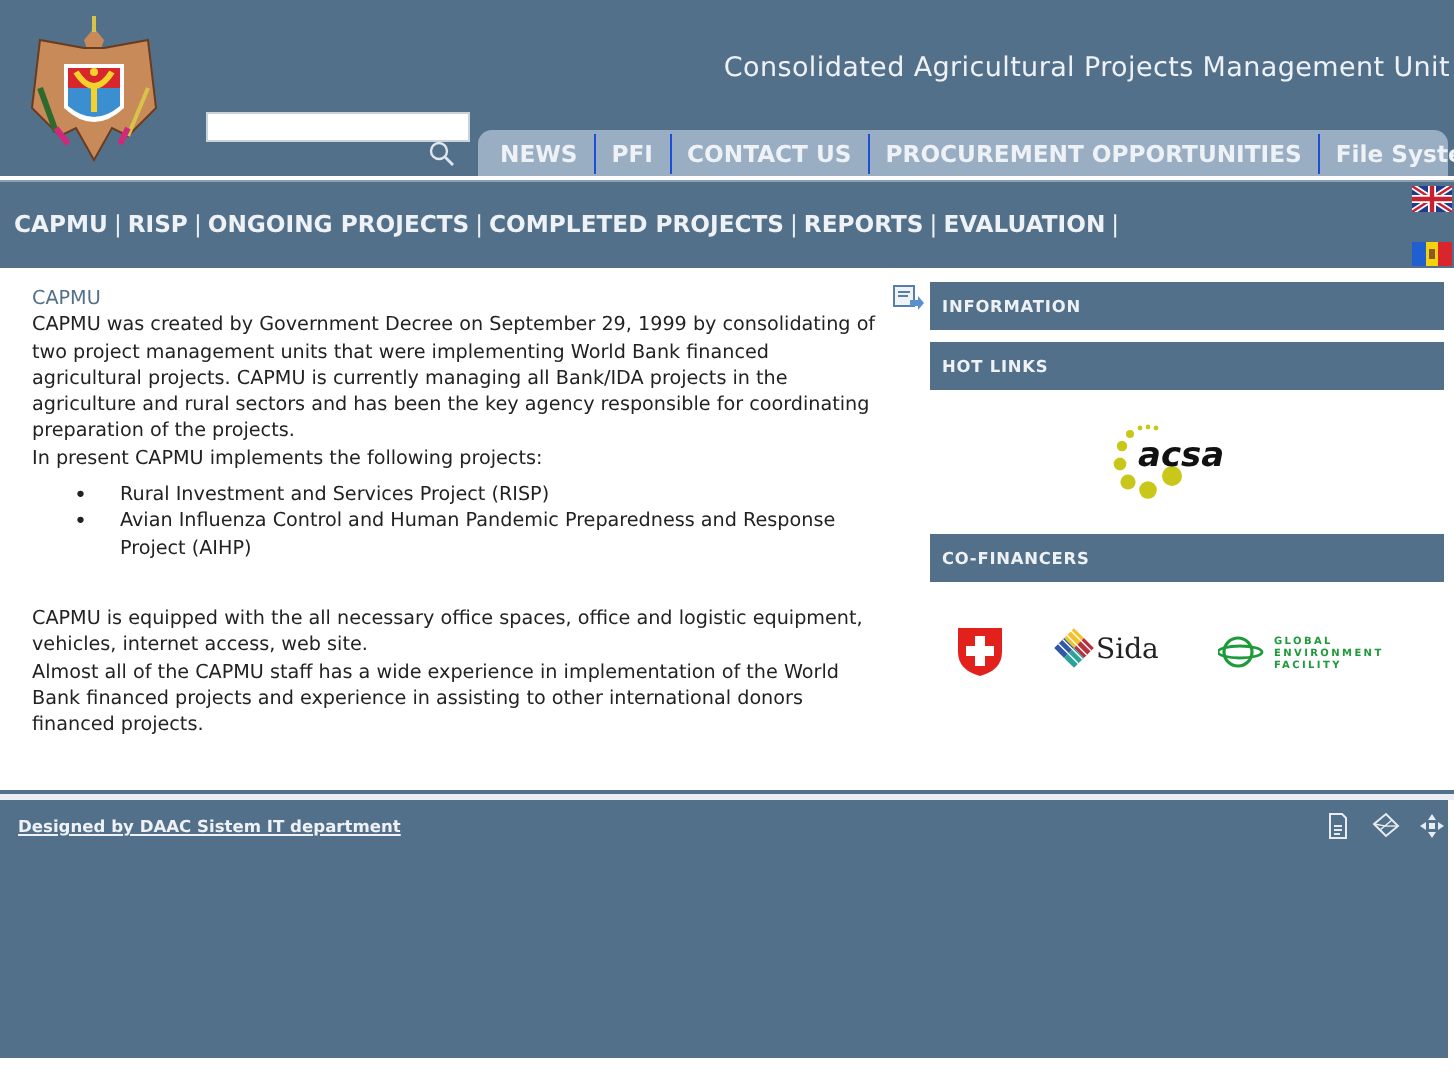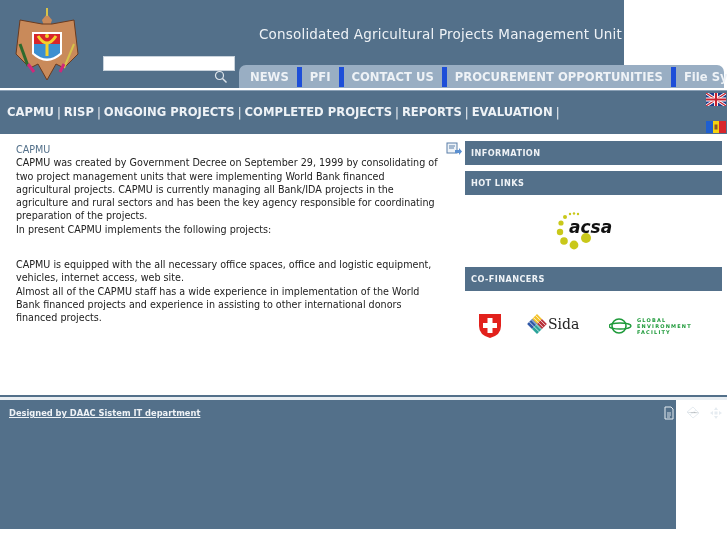--- a/index.html
+++ b/index.html
@@ -1,30 +1,30 @@
 <!DOCTYPE html>
 <html><head>
 <meta charset="utf-8">
 <style>
   html, body { margin:0; padding:0; background:#ffffff; }
   body { width:727px; height:545px; position:relative; overflow:hidden;
          font-family:"DejaVu Sans", sans-serif; }
   .blue { background:#53708a; }
 
-  #header { position:absolute; left:0; top:0; width:624px; height:88px; }
+  #header { position:absolute; left:0; top:0; width:727px; height:88px; }
   #logo { position:absolute; left:12px; top:6px; width:70px; height:76px; }
   #site-title { position:absolute; right:2px; top:26px; color:#eef2f6;
      font-size:13.5px; letter-spacing:0.2px; white-space:nowrap; }
   #search-input { position:absolute; left:103px; top:56px; width:130px; height:13px;
      border:1px solid #c9d3dc; background:#fff; padding:0; margin:0; outline:none; }
   #search-icon { position:absolute; left:214px; top:70px; width:14px; height:14px; }
   #tabbar { position:absolute; left:239px; top:65px; width:485px; height:23px;
      background:#99aec3; border-radius:7px 7px 0 0; display:flex; align-items:center; padding-left:3px; box-sizing:border-box; }
   .tab { color:#eef2f6; font-weight:bold; font-size:11.6px; padding:0 8px; white-space:nowrap;
-     border-right:5px solid #1d4ed8; line-height:20px; cursor:pointer; }
+     border-right:1px solid #1d4ed8; line-height:20px; cursor:pointer; }
   .tab:last-child { border-right:none; }
   #hline1 { position:absolute; left:0; top:88px; width:727px; height:2px; background:#ffffff; }
   #hline2 { position:absolute; left:0; top:90px; width:727px; height:1px; background:#8aa0b5; }
 
   #subnav { position:absolute; left:0; top:91px; width:727px; height:43px; }
   #subnav-links { position:absolute; left:7px; top:14px; color:#eef2f6; font-size:11.6px;
      font-weight:bold; white-space:nowrap; }
   #subnav-links .lnk { cursor:pointer; }
   #subnav-links .sep { font-weight:normal; padding:0 3px; }
   #flag-en { position:absolute; left:706px; top:93px; width:20px; height:13px; }
@@ -44,21 +44,21 @@
   .sidebox { position:absolute; left:465px; width:257px; height:24px; background:#53708a;
      color:#eef2f6; font-size:8.2px; font-weight:bold; letter-spacing:0.4px;
      line-height:24px; padding-left:6px; box-sizing:border-box; cursor:pointer; }
   #acsa-logo { position:absolute; left:556px; top:211px; width:70px; height:42px; cursor:pointer; }
   #swiss-logo { position:absolute; left:478px; top:313px; width:24px; height:26px; cursor:pointer; }
   #sida-logo { position:absolute; left:527px; top:313px; width:58px; height:22px; cursor:pointer; }
   #gef-logo { position:absolute; left:609px; top:315px; width:84px; height:22px; cursor:pointer; }
 
   #fsep1 { position:absolute; left:0; top:395px; width:727px; height:2px; background:#53708a; }
   #fsep2 { position:absolute; left:0; top:397px; width:727px; height:3px; background:#e9eef2; }
-  #footer { position:absolute; left:0; top:400px; width:676px; height:129px; }
+  #footer { position:absolute; left:0; top:400px; width:676px; height:129px;padding-left:48px; }
   #designed-by { position:absolute; left:9px; top:8px; color:#eef2f6; font-size:8.3px; font-weight:bold;
      text-decoration:underline; cursor:pointer; }
   .ficon { position:absolute; top:6px; width:14px; height:14px; cursor:pointer; }
 </style>
 </head>
 <body>
 
 <div id="header" class="blue">
   <svg id="logo" viewBox="0 0 70 76">
     <path d="M35 8 L40 14 L38 20 L32 20 L30 14 Z" fill="#c98a5a"></path>
@@ -110,20 +110,24 @@
   <rect x="0" width="7" height="12" fill="#1f5fd0"></rect>
   <rect x="7" width="6" height="12" fill="#f5d20f"></rect>
   <rect x="13" width="7" height="12" fill="#d8262c"></rect>
   <rect x="8.5" y="3.5" width="3" height="5" fill="#8a5a2b"></rect>
 </svg>
 
 <div id="main">
   <div id="main-heading">CAPMU</div>
   <p>CAPMU was created by Government Decree on September 29, 1999 by consolidating of two project management units that were implementing World Bank financed agricultural projects. CAPMU is currently managing all Bank/IDA projects in the agriculture and rural sectors and has been the key agency responsible for coordinating preparation of the projects.</p>
   <p>In present CAPMU implements the following projects:</p>
+  <ul>
+    <li>Rural Investment and Services Project (RISP)</li>
+    <li>Avian Influenza Control and Human Pandemic Preparedness and Response Project (AIHP)</li>
+  </ul>
   <div class="spacer"></div>
   <p>CAPMU is equipped with the all necessary office spaces, office and logistic equipment, vehicles, internet access, web site.</p>
   <p>Almost all of the CAPMU staff has a wide experience in implementation of the World Bank financed projects and experience in assisting to other international donors financed projects.</p>
 </div>
 
 <svg id="print-icon" viewBox="0 0 16 14">
   <rect x="1" y="1" width="10" height="10" fill="#eef3f8" stroke="#5a7ea8" stroke-width="1"></rect>
   <path d="M3 4 H9 M3 6 H8" stroke="#5a7ea8" stroke-width="1"></path>
   <path d="M9 8 H13 V6 L16 9.5 L13 13 V11 H9 Z" fill="#5a8fd0"></path>
 </svg>

